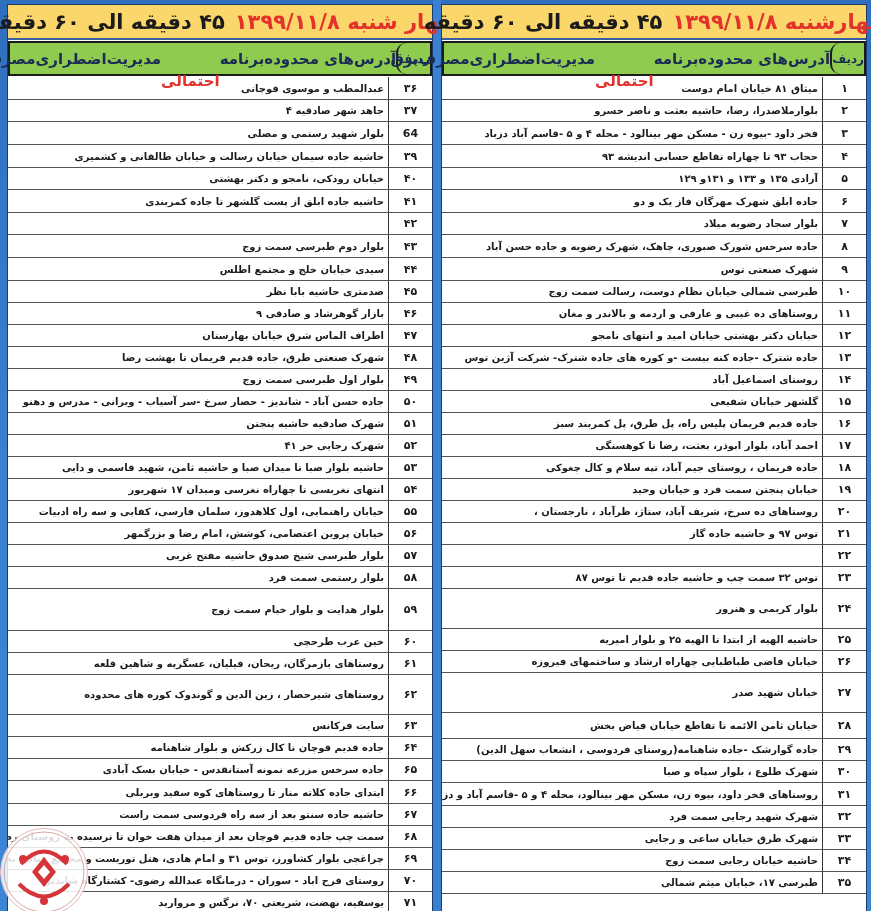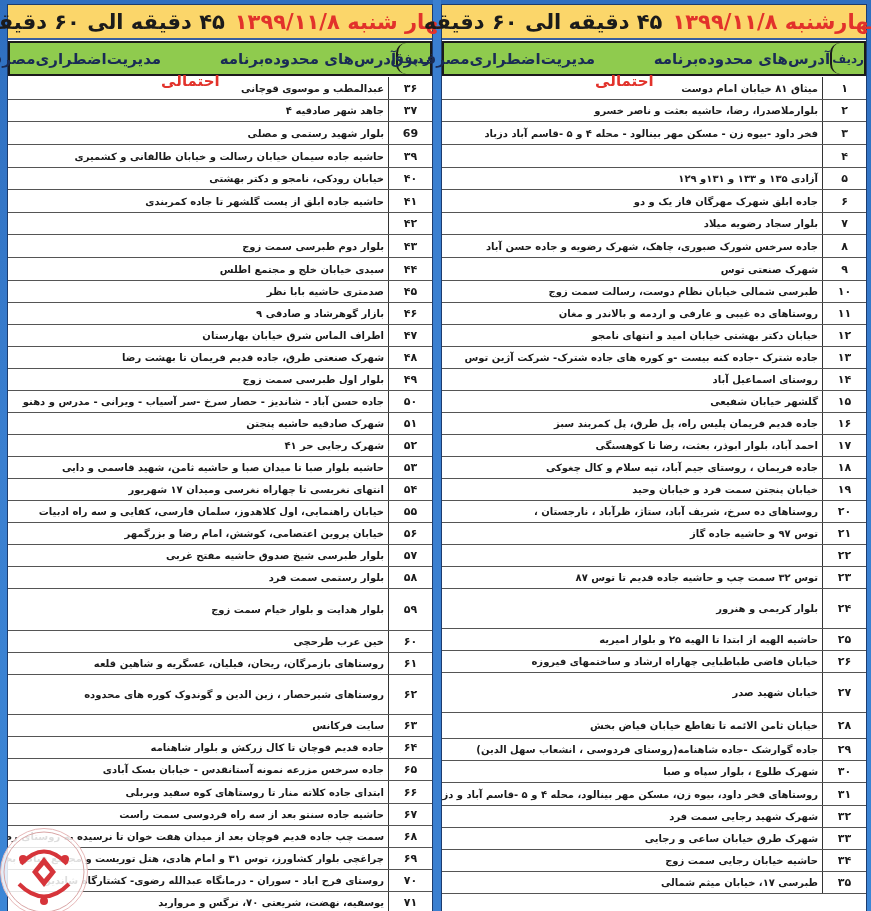--- a/index.html
+++ b/index.html
@@ -88,21 +88,21 @@
   <div class="rows" id="rows-left">
       <div class="row" style="top: 0px; height: 23px;">
         <div class="num">۳۶</div>
         <div class="addr">عبدالمطب و موسوی قوچانی</div>
       </div>
       <div class="row" style="top: 23px; height: 22px;">
         <div class="num">۳۷</div>
         <div class="addr">جاهد شهر صادقیه ۴</div>
       </div>
       <div class="row" style="top: 45px; height: 23px;">
-        <div class="num">69</div>
+        <div class="num">64</div>
         <div class="addr">بلوار شهید رستمی و مصلی</div>
       </div>
       <div class="row" style="top: 68px; height: 23px;">
         <div class="num">۳۹</div>
         <div class="addr">حاشیه جاده سیمان خیابان رسالت و خیابان طالقانی و کشمیری</div>
       </div>
       <div class="row" style="top: 91px; height: 22px;">
         <div class="num">۴۰</div>
         <div class="addr">خیابان رودکی، نامجو و دکتر بهشتی</div>
       </div>
@@ -253,20 +253,21 @@
       <div class="row" style="top: 23px; height: 22px;">
         <div class="num">۲</div>
         <div class="addr">بلوارملاصدرا، رضا، حاشیه بعثت و ناصر خسرو</div>
       </div>
       <div class="row" style="top: 45px; height: 23px;">
         <div class="num">۳</div>
         <div class="addr">فخر داود -بیوه زن - مسکن مهر بینالود - محله ۴ و ۵ -قاسم آباد دزباد</div>
       </div>
       <div class="row" style="top: 68px; height: 23px;">
         <div class="num">۴</div>
+        <div class="addr">حجاب ۹۳ تا چهاراه تقاطع حسابی اندیشه ۹۳</div>
       </div>
       <div class="row" style="top: 91px; height: 22px;">
         <div class="num">۵</div>
         <div class="addr">آزادی ۱۳۵ و ۱۳۳ و ۱۳۱و ۱۲۹</div>
       </div>
       <div class="row" style="top: 113px; height: 23px;">
         <div class="num">۶</div>
         <div class="addr">جاده ابلق شهرک مهرگان فاز یک و دو</div>
       </div>
       <div class="row" style="top: 136px; height: 22px;">

